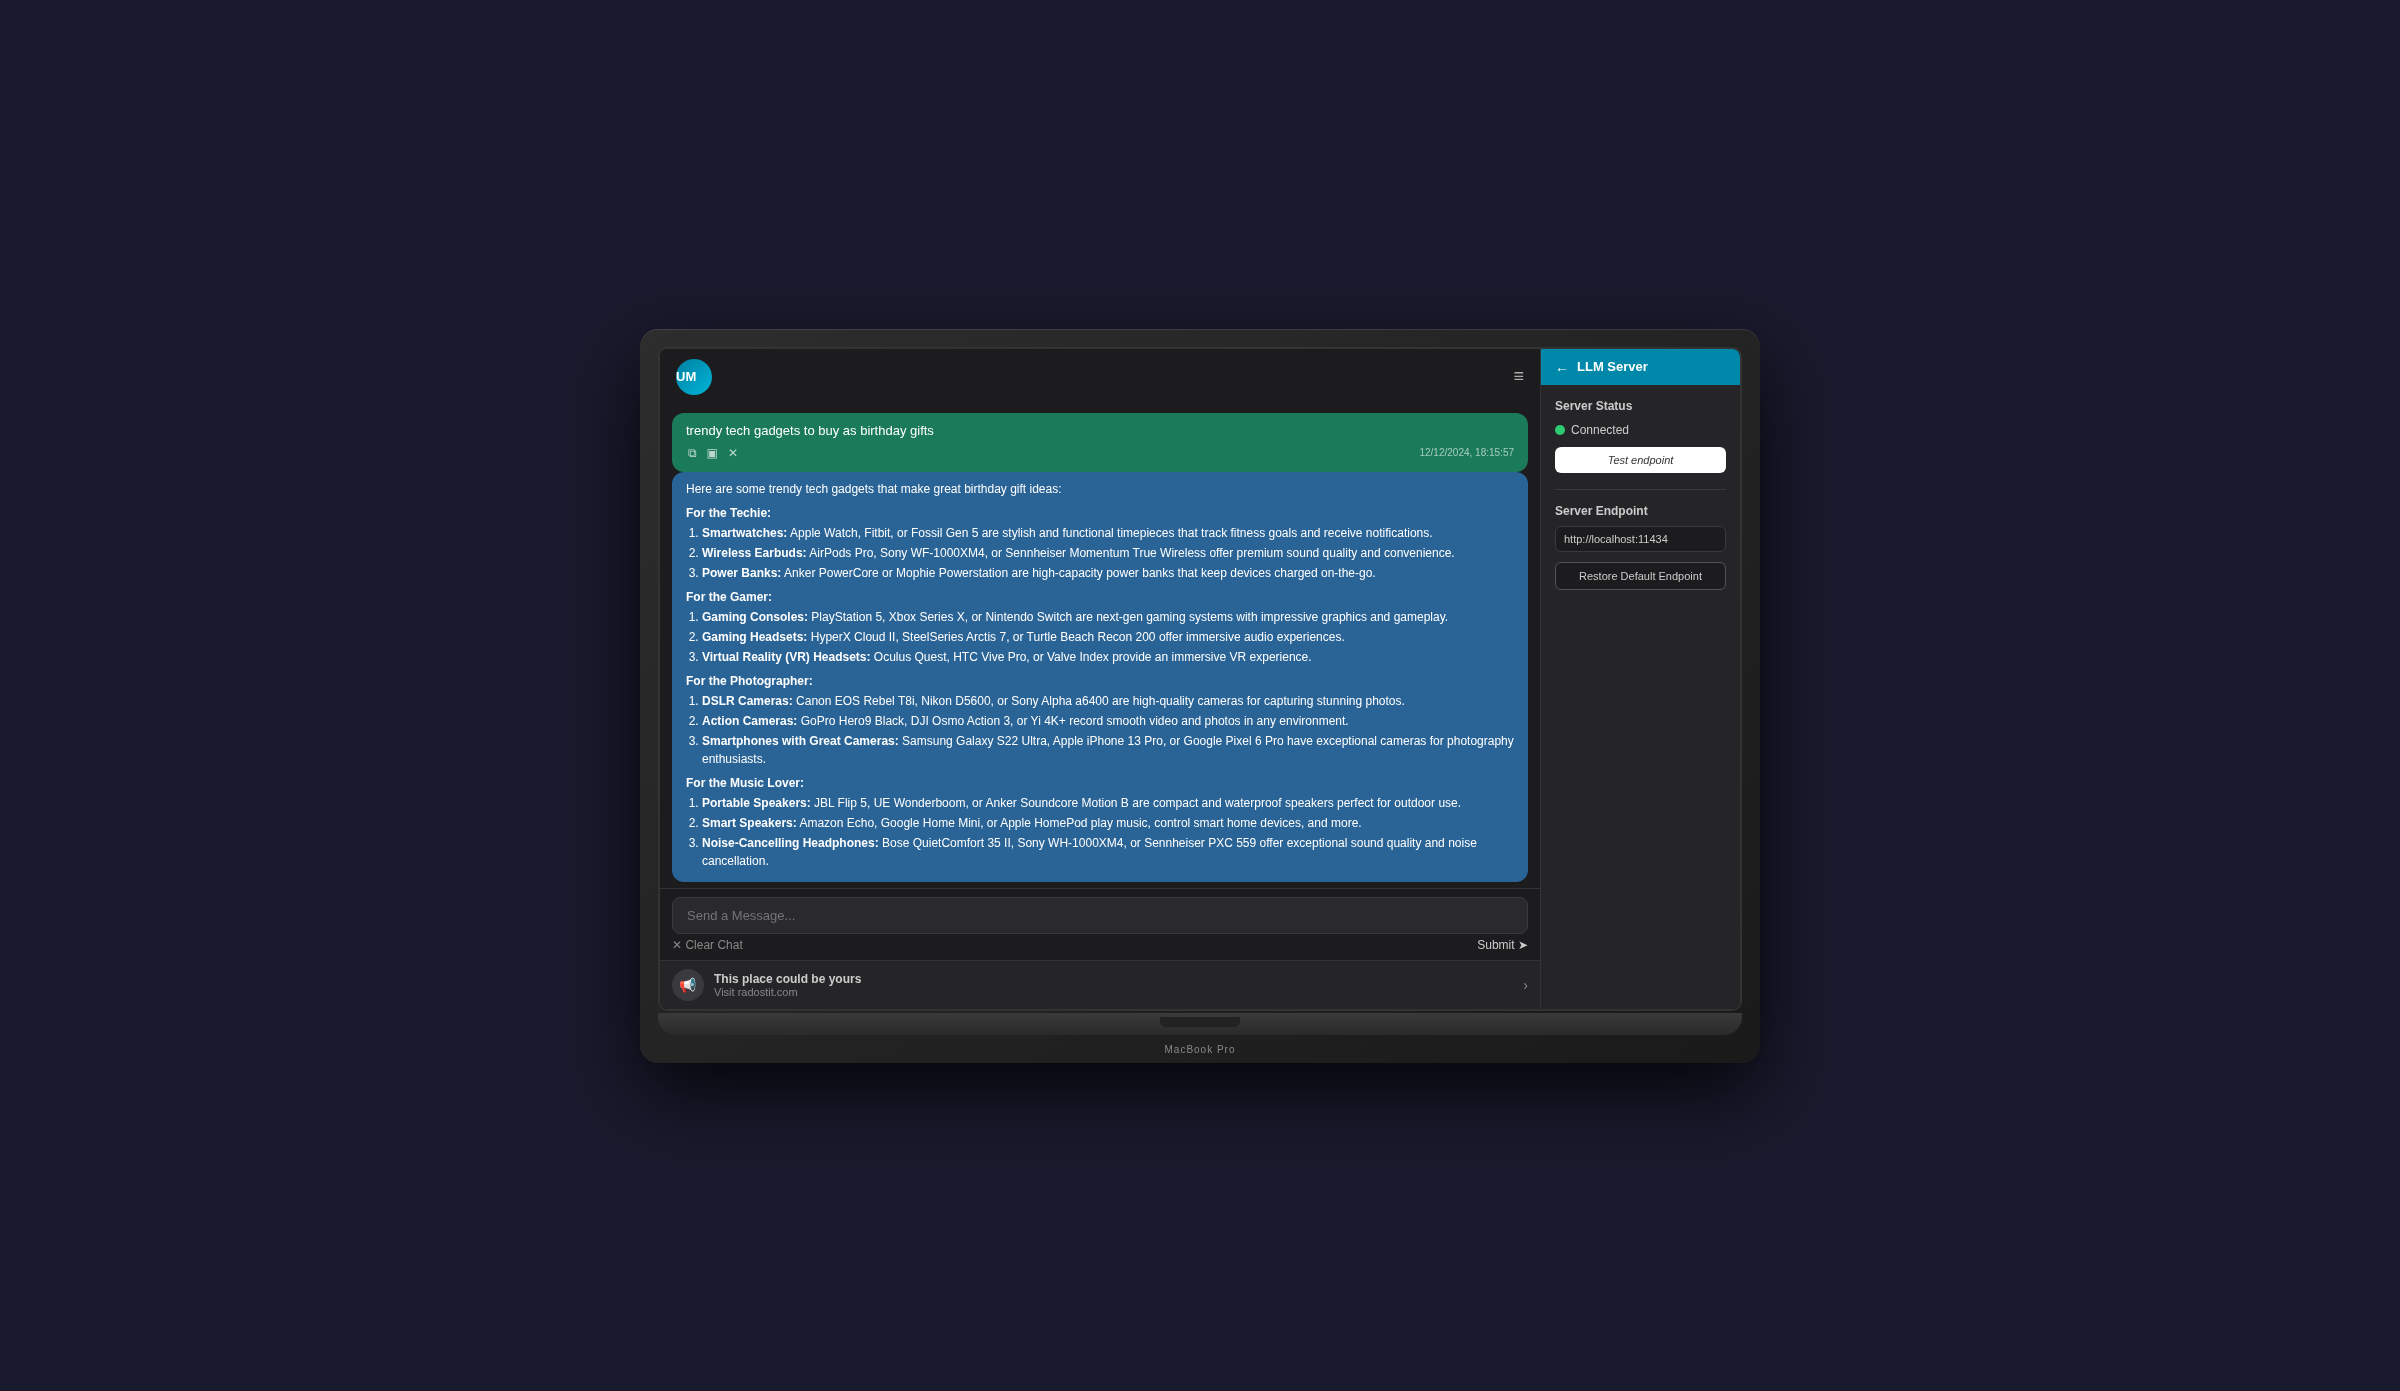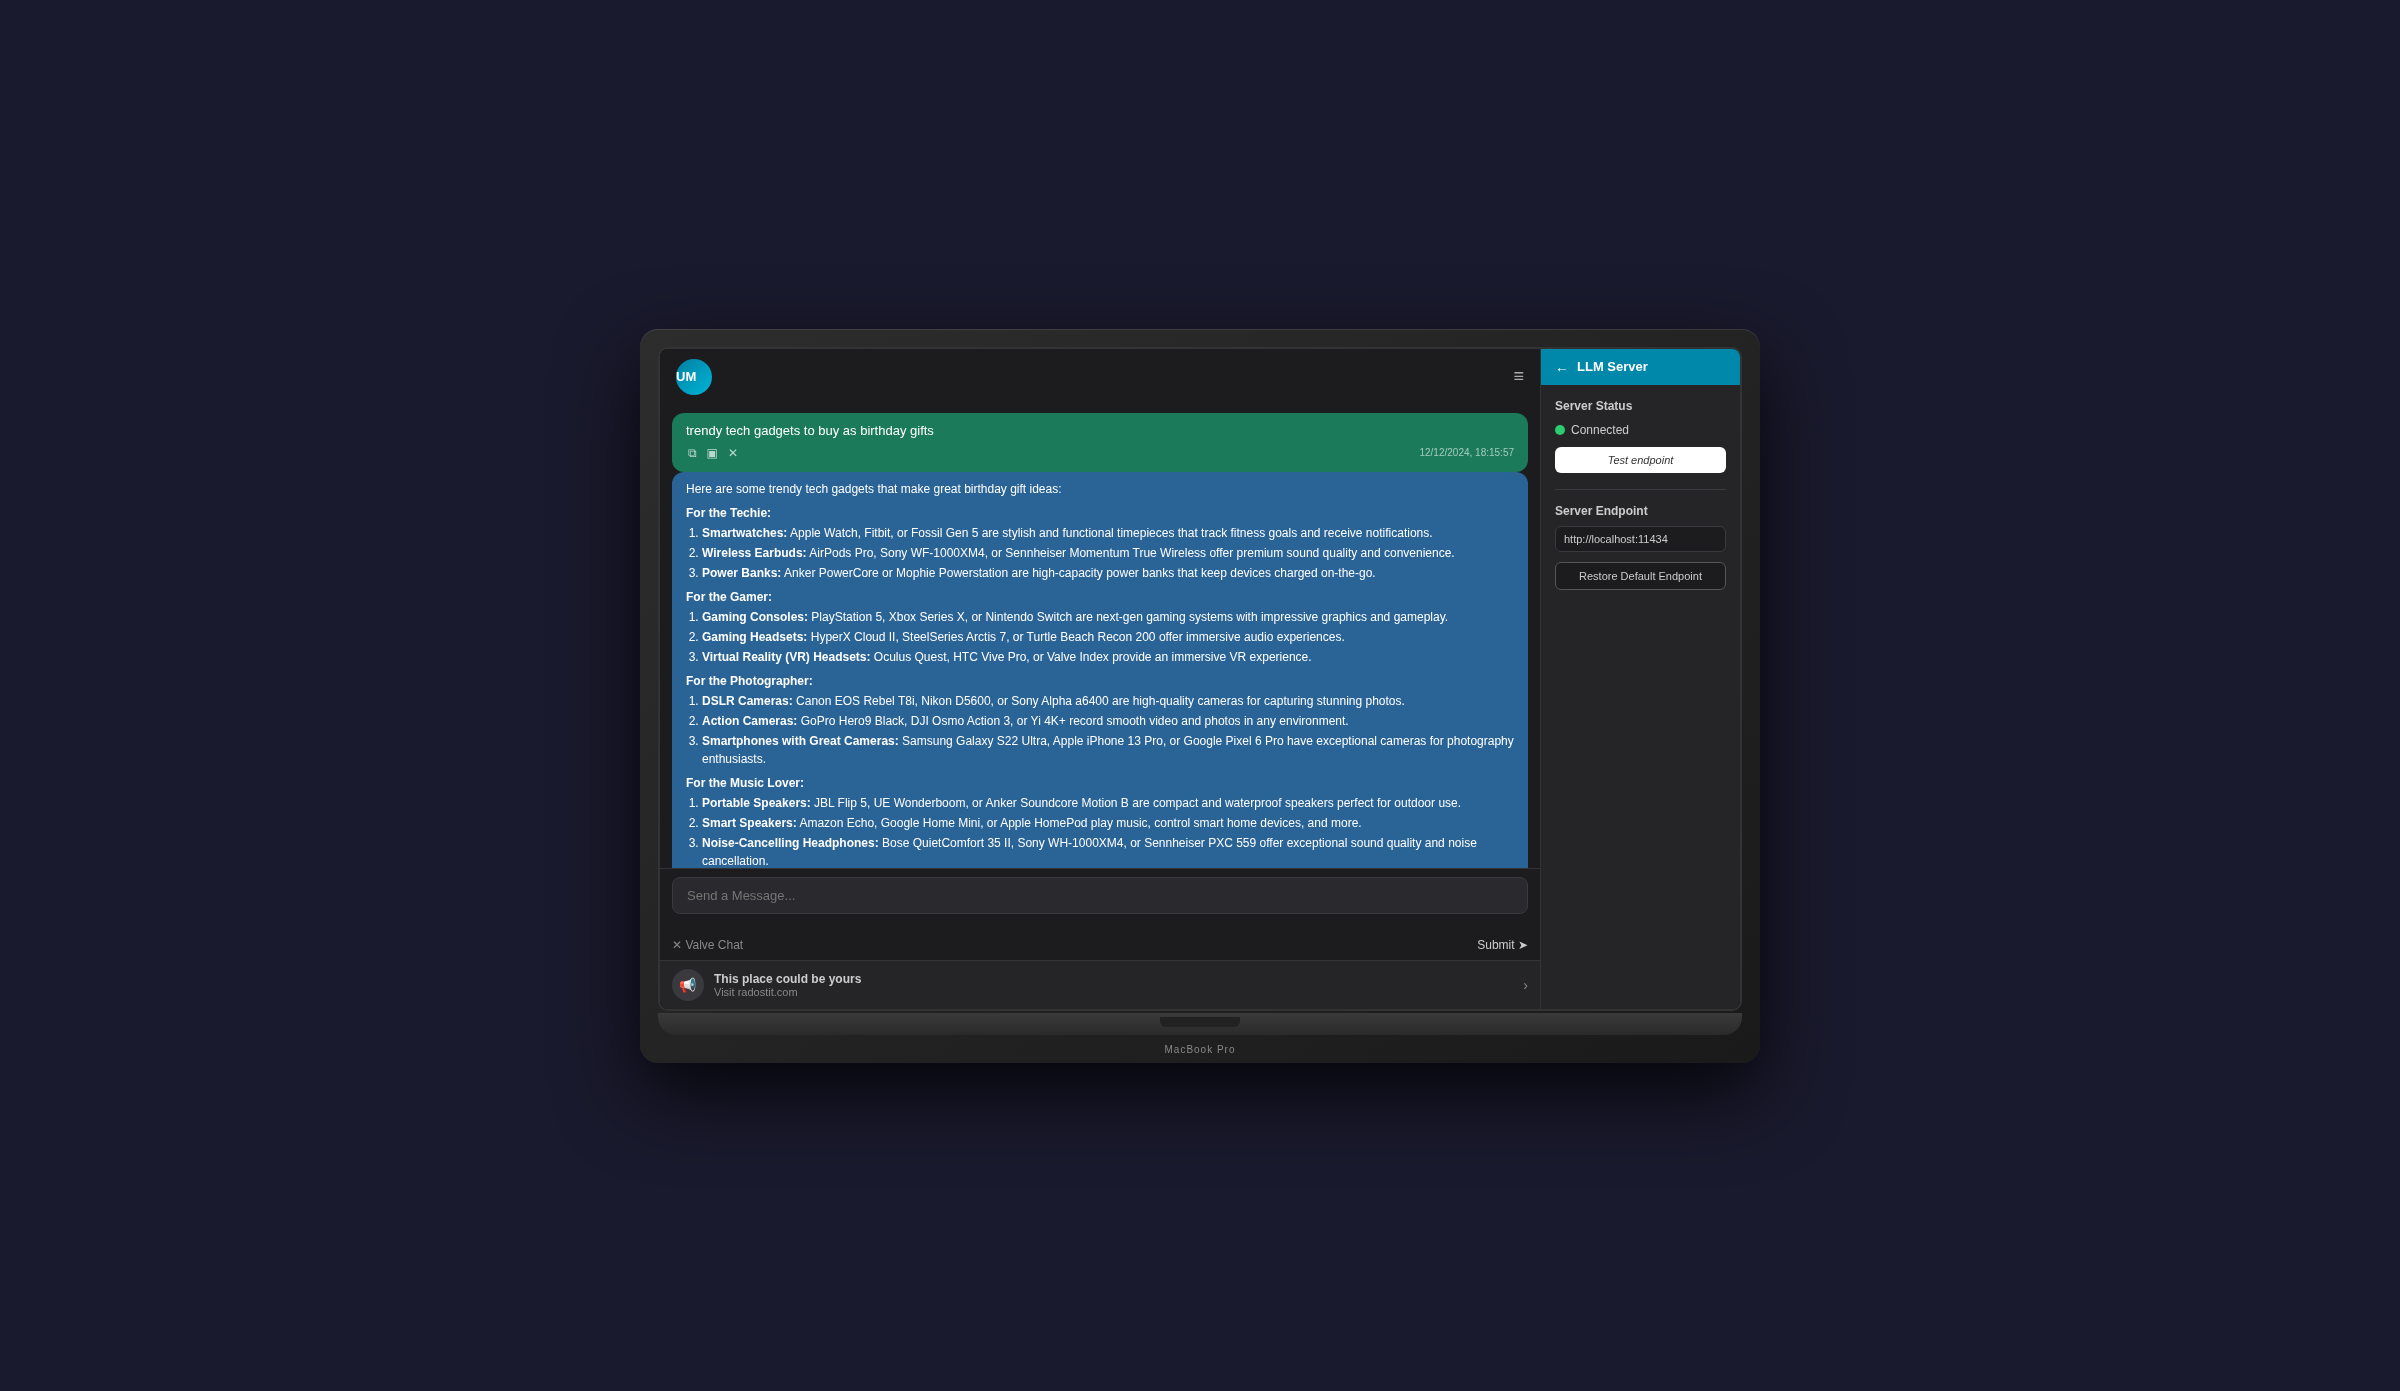--- a/index.html
+++ b/index.html
@@ -181,21 +181,21 @@
     }
 
     .message-input {
       width: 100%;
       background: #2a2a2e;
       border: 1px solid #3a3a3e;
       border-radius: 8px;
       padding: 10px 14px;
       color: #888;
       font-size: 13px;
-      margin-bottom: 24px;
+      margin-bottom: 4px;
       outline: none;
     }
 
     .input-toolbar {
       display: flex;
       justify-content: space-between;
       align-items: center;
     }
 
     .clear-chat-btn {
@@ -430,21 +430,21 @@
               <li><span class="item-title">Noise-Cancelling Headphones:</span> Bose QuietComfort 35 II, Sony WH-1000XM4, or Sennheiser PXC 559 offer exceptional sound quality and noise cancellation.</li>
             </ol>
 
           </div>
 
         </div>
 
         <div class="input-area">
           <input class="message-input" type="text" placeholder="Send a Message..." style="">
           <div class="input-toolbar">
-            <button class="clear-chat-btn">✕ Valve Chat</button>
+            <button class="clear-chat-btn">✕ Clear Chat</button>
             <button class="submit-btn">Submit ➤</button>
           </div>
         </div>
 
         <div class="ad-banner">
           <div class="ad-icon">
             <span>📢</span>
           </div>
           <div class="ad-text">
             <div class="ad-title">This place could be yours</div>

